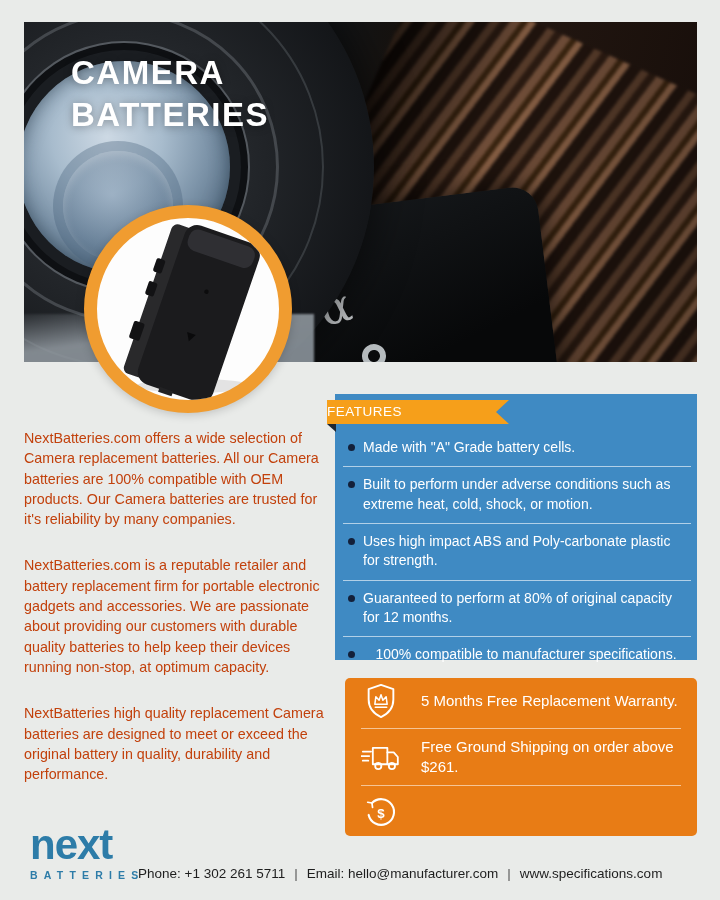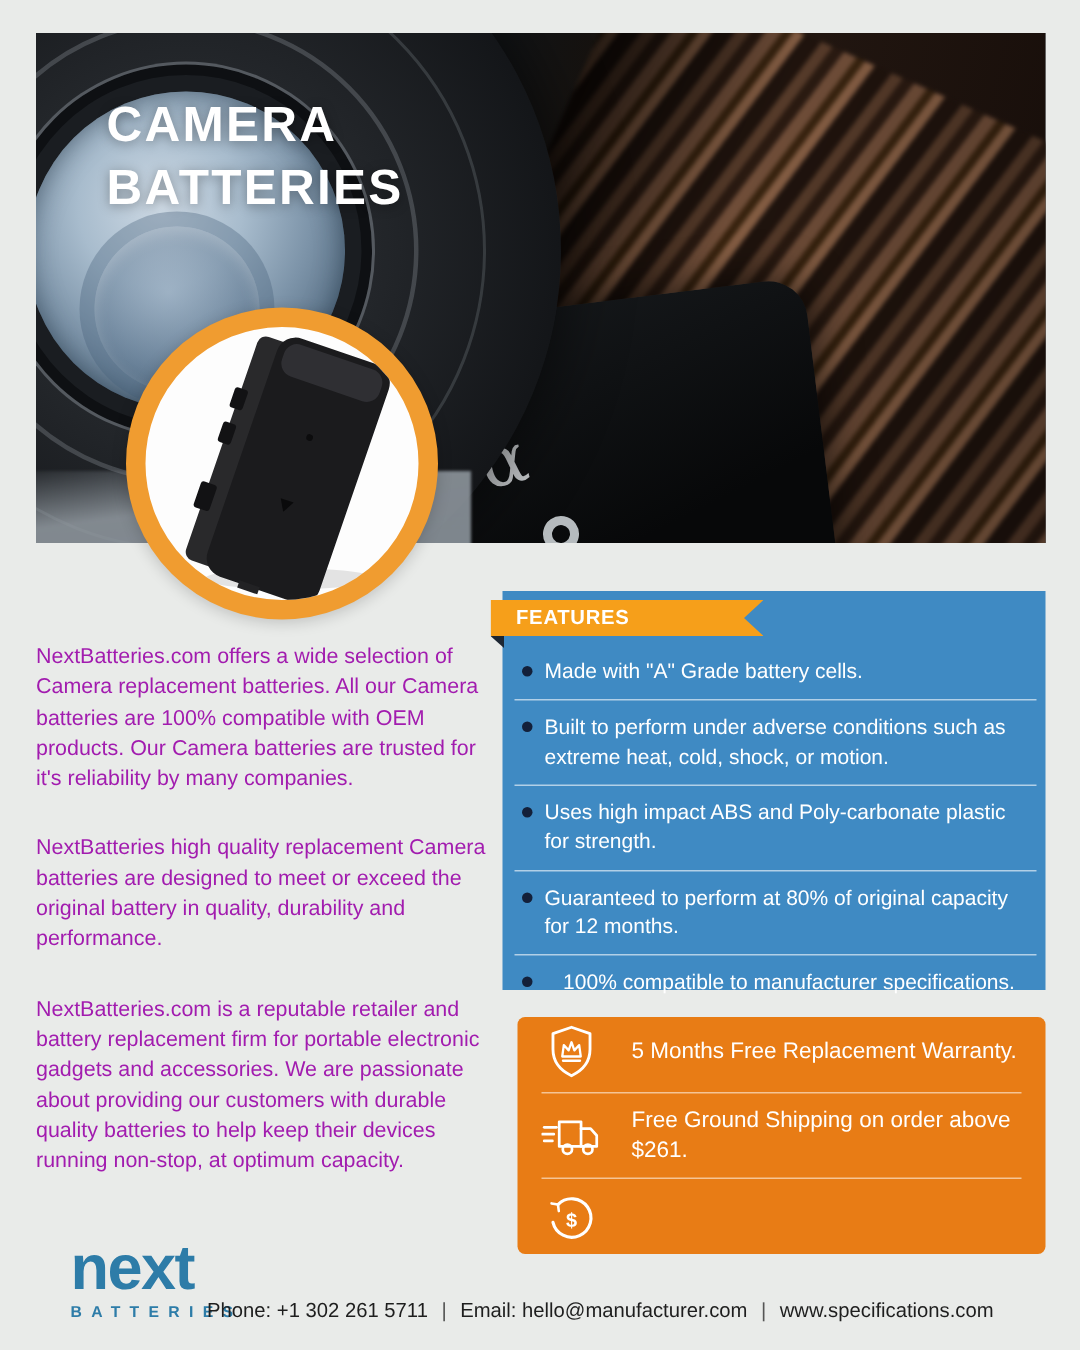--- a/index.html
+++ b/index.html
@@ -83,41 +83,41 @@
     border-radius: 50%;
     background: radial-gradient(circle at 45% 40%, rgba(150,170,190,.55), rgba(90,115,140,.5) 60%, rgba(60,85,110,.6));
     box-shadow: 0 0 0 10px rgba(70,95,120,.35), inset 0 4px 10px rgba(255,255,255,.25);
   }
   .surface-light {
     position: absolute; left: -40px; top: 292px; width: 330px; height: 80px;
     background: linear-gradient(172deg, rgba(150,158,165,0) 0%, rgba(148,156,163,.85) 35%, #7d868e 100%);
     filter: blur(1px);
   }
   .hero-title {
-    position: absolute; left: 47px; top: 40px;
+    position: absolute; left: 47px; top: 30px;
     color: #fff; font-size: 33px; font-weight: bold;
     letter-spacing: 1.5px; line-height: 1.26;
     text-shadow: 0 1px 8px rgba(0,0,0,.35);
   }
 
   
   .battery-badge {
     position: absolute; left: 84px; top: 205px;
     width: 208px; height: 208px; border-radius: 50%;
     background: #fdfdfd;
     border: 13px solid #f09c30;
     z-index: 6;
     box-shadow: 0 2px 10px rgba(0,0,0,.18);
   }
   .battery-badge svg { display: block; width: 100%; height: 100%; border-radius: 50%; }
 
   
   .intro {
     position: absolute; left: 24px; top: 428px; width: 310px;
-    color: #a21caf; font-size: 14.3px; line-height: 1.42;
+    color: #c2410c; font-size: 14.3px; line-height: 1.42;
   }
   .intro p { margin-bottom: 26px; }
 
   
   .features-panel {
     position: absolute; left: 335px; top: 394px;
     width: 362px; height: 266px;
     background: #3f8ac3;
     z-index: 2;
     padding: 36px 6px 0 8px;
@@ -134,22 +134,22 @@
     position: absolute; left: 5px; top: 14px;
     width: 7px; height: 7px; border-radius: 50%;
     background: #13203a;
   }
   .features-ribbon {
     position: absolute; left: 327px; top: 400px;
     width: 182px; height: 24px;
     background: #f69f1a;
     z-index: 4;
     clip-path: polygon(0 0, 100% 0, calc(100% - 13px) 50%, 100% 100%, 0 100%);
-    color: #fff; font-size: 13.5px; font-weight: bold; letter-spacing: .5px;
-    line-height: 24px; padding-left: 17px;
+    color: #fff; font-size: 13.5px; font-weight: normal; letter-spacing: .5px;
+    line-height: 24px; 
   }
   .ribbon-fold {
     position: absolute; left: 327px; top: 424px;
     width: 9px; height: 8px; background: #1d2733;
     clip-path: polygon(0 0, 100% 0, 100% 100%);
     z-index: 3;
   }
 
   
   .guarantee-panel {
@@ -163,21 +163,21 @@
     display: flex; align-items: center; gap: 20px;
     padding: 8px 0;
     border-bottom: 1px solid rgba(255,255,255,.55);
   }
   .g-row:last-child { border-bottom: none; }
   .g-icon { flex: 0 0 40px; width: 40px; height: 38px; }
   .g-icon svg { display: block; width: 100%; height: 100%; }
   .g-text { color: #fff; font-size: 15px; line-height: 1.35; }
 
   
-  .logo { position: absolute; left: 30px; top: 824px; color: #2d7ca8; margin-left: 17px; }
+  .logo { position: absolute; left: 30px; top: 824px; color: #2d7ca8; }
   .logo-primary {
     font-size: 42px; font-weight: bold; letter-spacing: -1px; line-height: 1;
   }
   .logo-secondary {
     font-size: 10.5px; letter-spacing: 6.2px; margin-top: 3px; font-weight: bold;
   }
   .contact {
     position: absolute; left: 138px; top: 866px;
     font-size: 13.5px; color: #1e1e1e;
   }
@@ -220,22 +220,22 @@
         <rect x="43" y="118" width="11" height="18" rx="2" fill="#121214"></rect>
         <circle cx="101" cy="68" r="2.2" fill="#0c0c0d"></circle>
         <path d="M96 112 l9 0 l-4.5 8 z" fill="#0a0a0b"></path>
         <rect x="88" y="172" width="14" height="5" fill="#222224"></rect>
       </g>
     </svg>
   </div>
 
   <div class="intro">
     <p>NextBatteries.com offers a wide selection of Camera replacement batteries. All our Camera batteries are 100% compatible with OEM products. Our Camera batteries are trusted for it's reliability by many companies.</p>
+    <p>NextBatteries.com is a reputable retailer and battery replacement firm for portable electronic gadgets and accessories. We are passionate about providing our customers with durable quality batteries to help keep their devices running non-stop, at optimum capacity.</p>
     <p>NextBatteries high quality replacement Camera batteries are designed to meet or exceed the original battery in quality, durability and performance.</p>
-    <p>NextBatteries.com is a reputable retailer and battery replacement firm for portable electronic gadgets and accessories. We are passionate about providing our customers with durable quality batteries to help keep their devices running non-stop, at optimum capacity.</p>
   </div>
 
   <div class="features-panel">
     <ul>
       <li><span class="dot"></span><span>Made with "A" Grade battery cells.</span></li>
       <li><span class="dot"></span><span>Built to perform under adverse conditions such as extreme heat, cold, shock, or motion.</span></li>
       <li><span class="dot"></span><span>Uses high impact ABS and Poly-carbonate plastic for strength.</span></li>
       <li><span class="dot"></span><span>Guaranteed to perform at 80% of original capacity for 12 months.</span></li>
       <li><span class="dot"></span><span>100% compatible to manufacturer specifications.</span></li>
     </ul>

